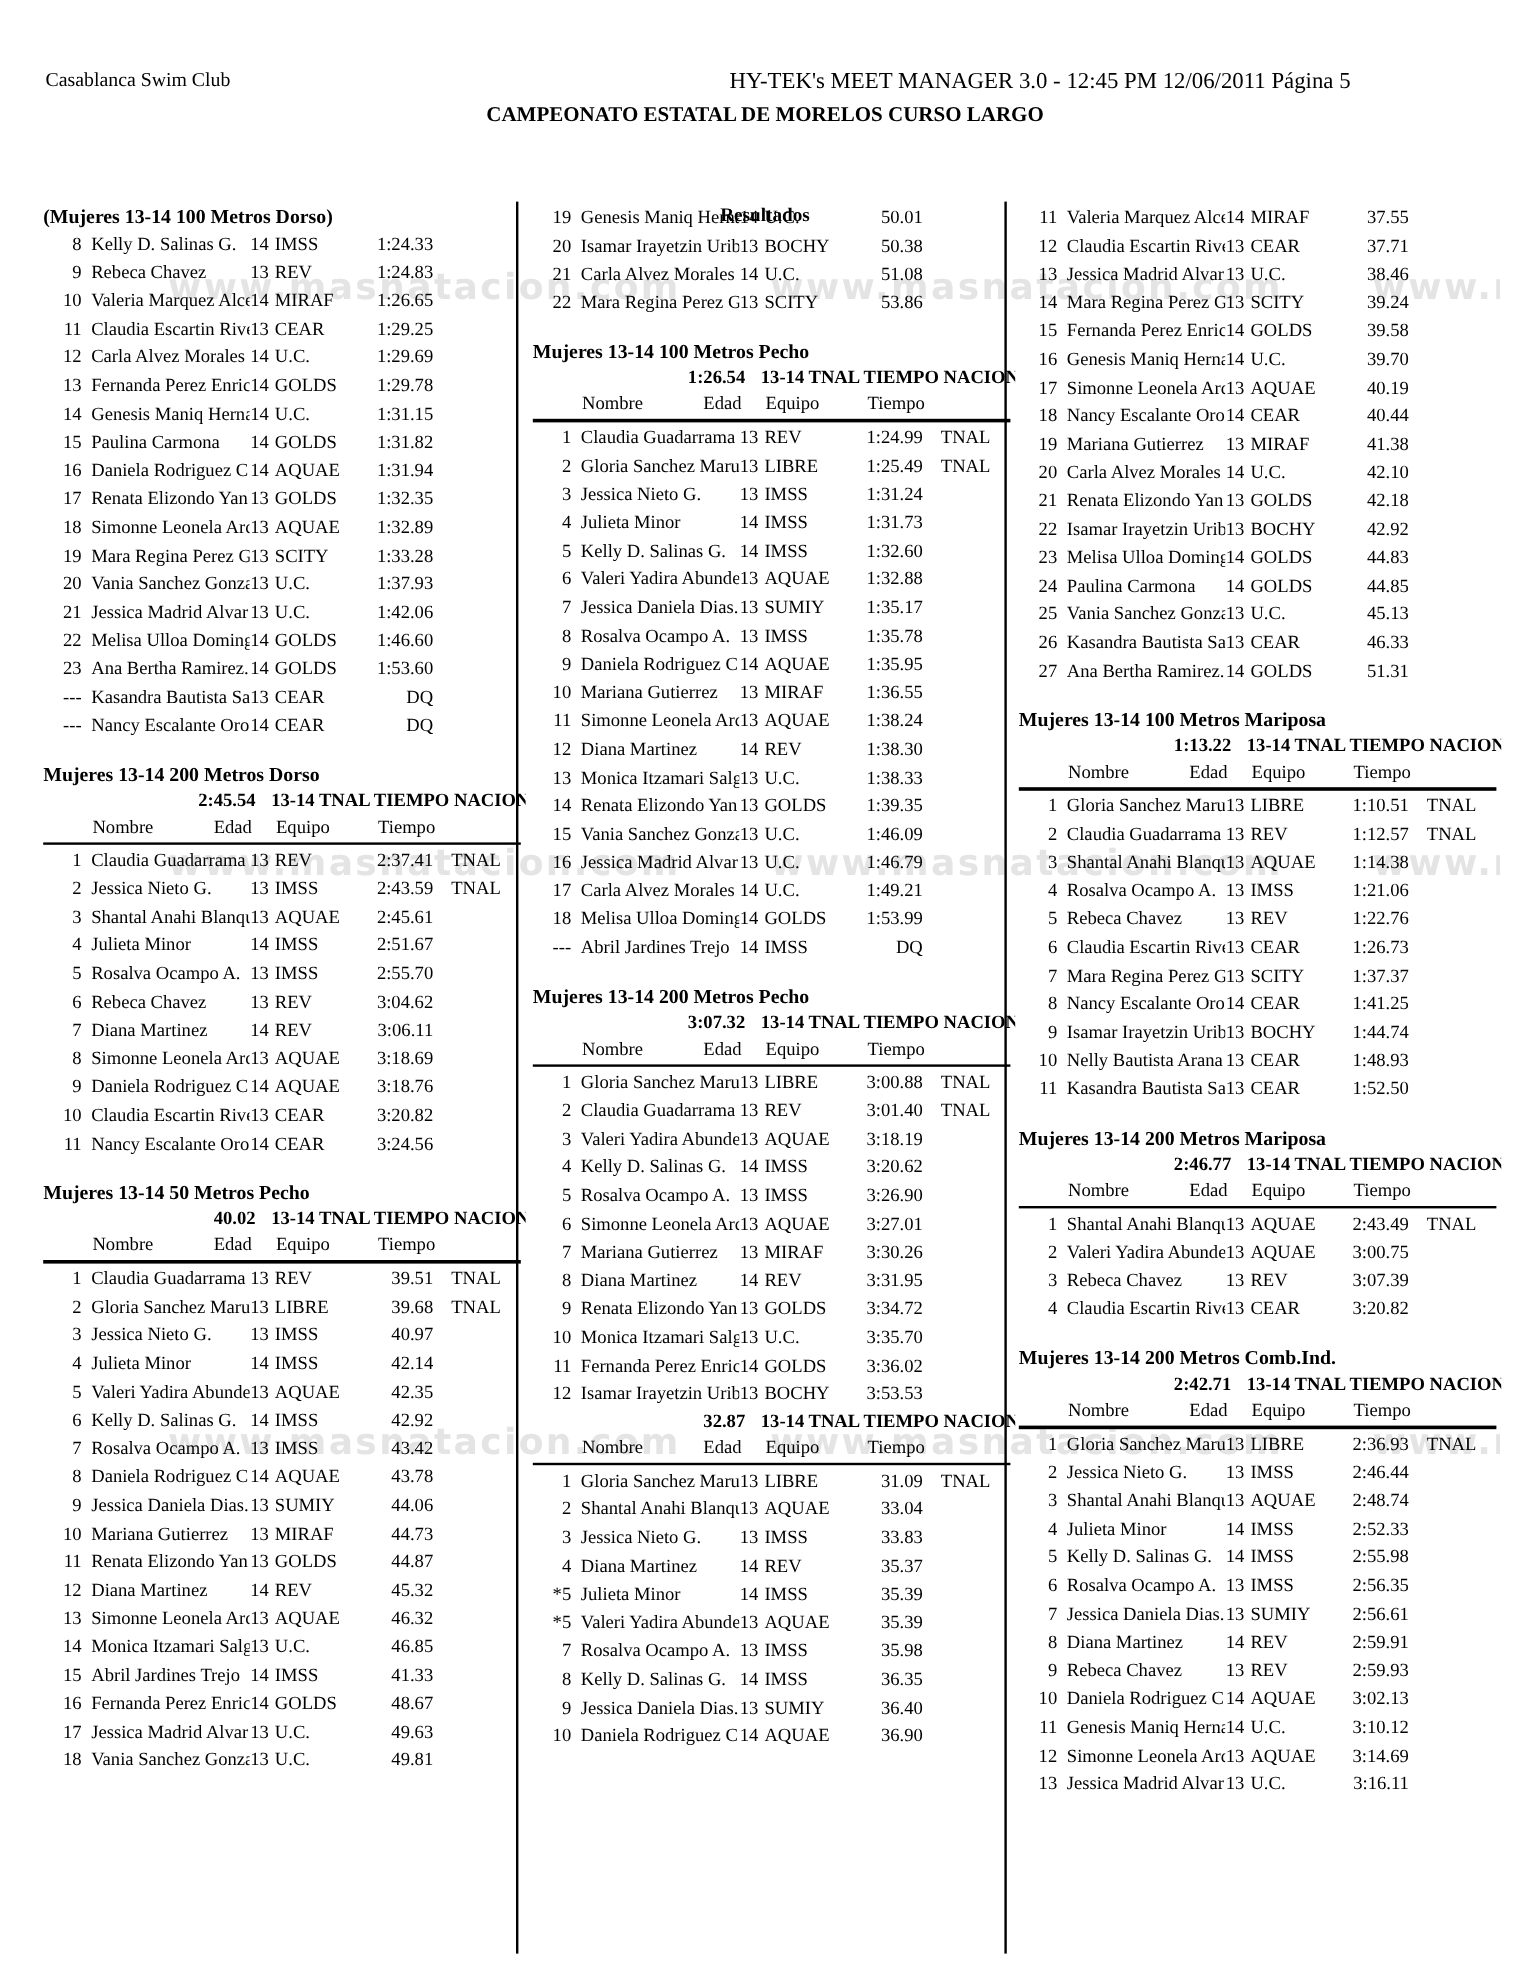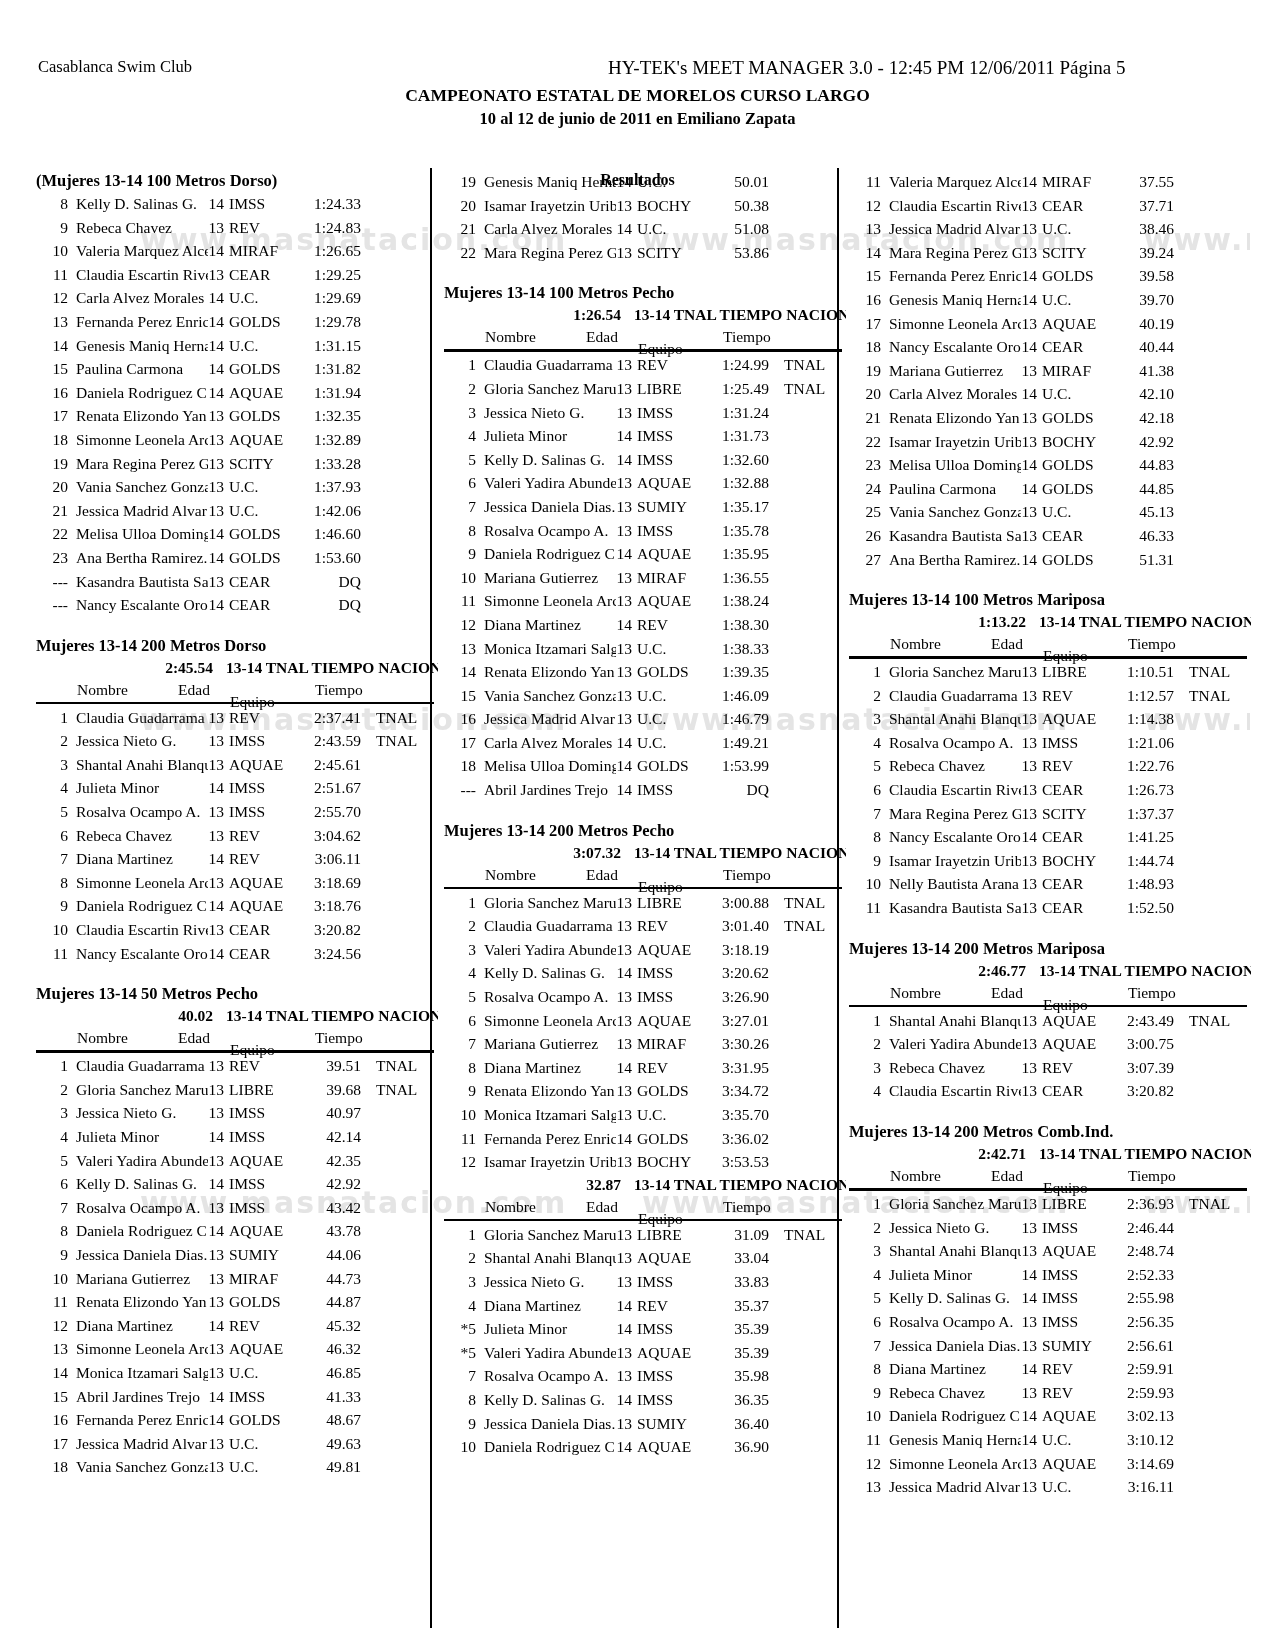--- a/index.html
+++ b/index.html
@@ -30,21 +30,21 @@
     height:22px; line-height:22px; font-weight:bold; font-size:16.5px;
     white-space:nowrap; overflow:hidden;
   }
   .gap { margin-top:18px; }
   .record-row { position:relative; height:22px; line-height:22px; font-weight:bold; font-size:15.5px; }
   .rec-time { position:absolute; left:55px; width:122px; text-align:right; }
   .rec-desc { position:absolute; left:190px; width:212px; white-space:nowrap; overflow:hidden; }
   .cols-header { position:relative; height:21px; line-height:21px; font-weight:normal; font-size:15.5px; }
   .h-nombre { position:absolute; left:41px; }
   .h-edad   { position:absolute; left:140px; width:36px; text-align:center; }
-  .h-equipo { position:absolute; left:194px;margin-top:12px; }
+  .h-equipo { position:absolute; left:194px; }
   .h-tiempo { position:absolute; left:279px; }
   .hline { height:2.5px; background:#000; margin:2px 0 1.5px 0; }
   .row { position:relative; height:23.6px; line-height:23.6px; font-size:15.5px; }
   .rank { position:absolute; left:0;     width:32px;  text-align:right; }
   .name { position:absolute; left:40px;  width:132px; white-space:nowrap; overflow:hidden; }
   .age  { position:absolute; left:166px; width:22px;  text-align:right; }
   .team { position:absolute; left:193px; white-space:nowrap; }
   .time { position:absolute; left:215px; width:110px; text-align:right; }
   .flag { position:absolute; left:340px; }
 </style>
@@ -56,21 +56,20 @@
   <div class="wm" style="top:222px;">www.masnatacion.com&nbsp;&nbsp;&nbsp;&nbsp;&nbsp;&nbsp;www.masnatacion.com&nbsp;&nbsp;&nbsp;&nbsp;&nbsp;&nbsp;www.masnatacion.com&nbsp;&nbsp;&nbsp;&nbsp;&nbsp;&nbsp;</div>
   <div class="wm" style="top:702px;">www.masnatacion.com&nbsp;&nbsp;&nbsp;&nbsp;&nbsp;&nbsp;www.masnatacion.com&nbsp;&nbsp;&nbsp;&nbsp;&nbsp;&nbsp;www.masnatacion.com&nbsp;&nbsp;&nbsp;&nbsp;&nbsp;&nbsp;</div>
   <div class="wm" style="top:1185px;">www.masnatacion.com&nbsp;&nbsp;&nbsp;&nbsp;&nbsp;&nbsp;www.masnatacion.com&nbsp;&nbsp;&nbsp;&nbsp;&nbsp;&nbsp;www.masnatacion.com&nbsp;&nbsp;&nbsp;&nbsp;&nbsp;&nbsp;</div>
 
   <div class="divider" style="left:430px;"></div>
   <div class="divider" style="left:837px;"></div>
 
   <div class="club">Casablanca Swim Club</div>
   <div class="meta">HY-TEK's MEET MANAGER 3.0 - 12:45 PM  12/06/2011  Página 5</div>
   <div class="ctr title">CAMPEONATO ESTATAL DE MORELOS CURSO LARGO</div>
-  <div class="ctr subtitle">10 al 12 de junio de 2011 en Emiliano Zapata</div>
   <div class="ctr results">Resultados</div>
 
   <div class="col" style="left:36px;">
       <div class="event-title">(Mujeres 13-14 100 Metros Dorso)</div>
       <div class="row">
         <span class="rank">8</span>
         <span class="name">Kelly D. Salinas G.</span>
         <span class="age">14</span>
         <span class="team">IMSS</span>
         <span class="time">1:24.33</span>

